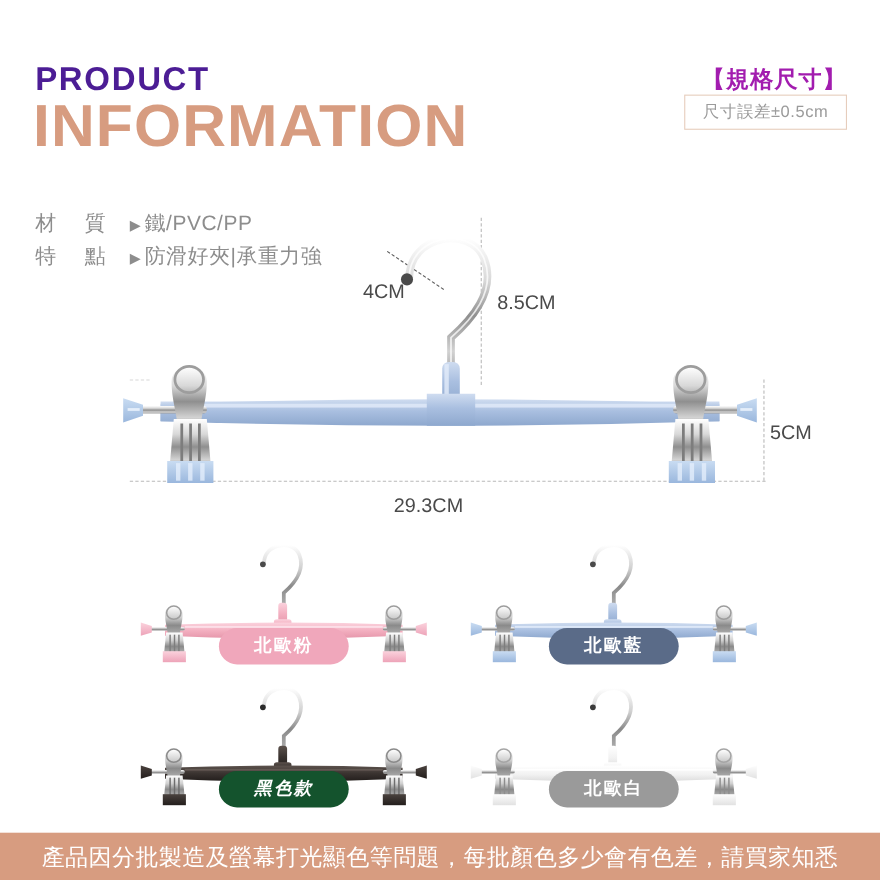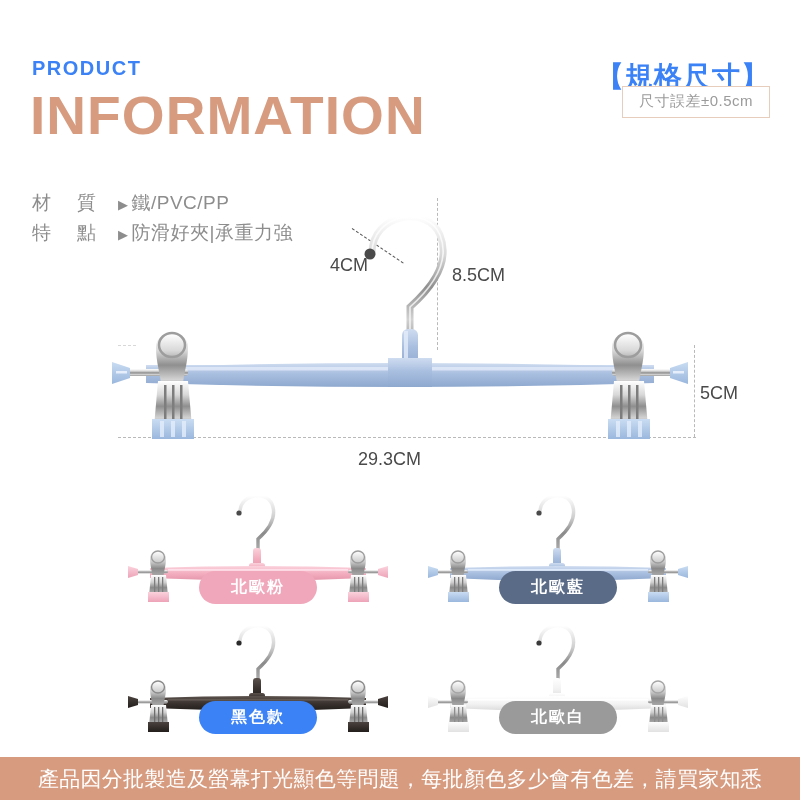--- a/index.html
+++ b/index.html
@@ -11,34 +11,34 @@
   }
   #page {
     position: relative;
     width: 800px; height: 800px;
     background: #ffffff;
   }
 
   
   .hdr-product {
     position: absolute; left: 32px; top: 58px;
-    font-size: 20px; font-weight: bold; letter-spacing: 1.5px;
-    color: #3b82f6; line-height: 1;
+    font-size: 30px; font-weight: bold; letter-spacing: 1.5px;
+    color: #4c1d95; line-height: 1;
   }
   .hdr-information {
     position: absolute; left: 30px; top: 88px;
     font-size: 54px; font-weight: bold; letter-spacing: 1px;
     color: #d79c80; line-height: 1;
     transform: scaleX(1.02); transform-origin: left center;
   }
 
   
   .spec-title {
     position: absolute; right: 30px; top: 58px;
-    font-size: 28px; font-weight: bold; color: #3b82f6;
+    font-size: 21px; font-weight: bold; color: #a21caf;
     letter-spacing: 1px; white-space: nowrap;
   }
   .spec-note {
     position: absolute; right: 30px; top: 86px;
     border: 1px solid #e6cdbc;
     padding: 5px 16px 6px 16px;
     font-size: 15px; color: #9b9b9b;
     letter-spacing: 0.5px; white-space: nowrap;
     background: #ffffff;
   }
@@ -351,21 +351,21 @@
         <path d="M222 70 C 222 61, 238 61, 238 70 C 238 78, 236 82, 235 92 L 225 92 C 224 82, 222 78, 222 70 Z" fill="url(#vMetal)"></path>
         <ellipse cx="230" cy="69" rx="6.5" ry="6" fill="none" stroke="#8a8a8a" stroke-width="1.4"></ellipse>
         <path d="M223 87 L 238 87 L 240 108 L 221 108 Z" fill="url(#vMetal)"></path>
         <rect x="226" y="89" width="1.3" height="19" fill="#6d6d6d"></rect>
         <rect x="230" y="89" width="1.3" height="19" fill="#6d6d6d"></rect>
         <rect x="234" y="89" width="1.3" height="19" fill="#6d6d6d"></rect>
         <rect x="220" y="104" width="21" height="10" fill="url(#v3Pad)"></rect>
       </g>
     </svg>
   </div>
-  <div class="badge" style="left:199px; top:701px; background:#3b82f6;">黑色款</div>
+  <div class="badge" style="left:199px; top:701px; background:#14532d;font-style:italic;">黑色款</div>
 
   <div class="hanger" style="left:428px; top:618px;">
     <svg width="260" height="115" viewBox="0 0 260 115">
       <defs>
         <linearGradient id="v4Bar" x1="0" y1="0" x2="0" y2="1">
           <stop offset="0%" stop-color="#ffffff"></stop>
             <stop offset="55%" stop-color="#f2f2f2"></stop>
             <stop offset="100%" stop-color="#dcdcdc"></stop>
         </linearGradient>
         <linearGradient id="v4Pad" x1="0" y1="0" x2="0" y2="1">

